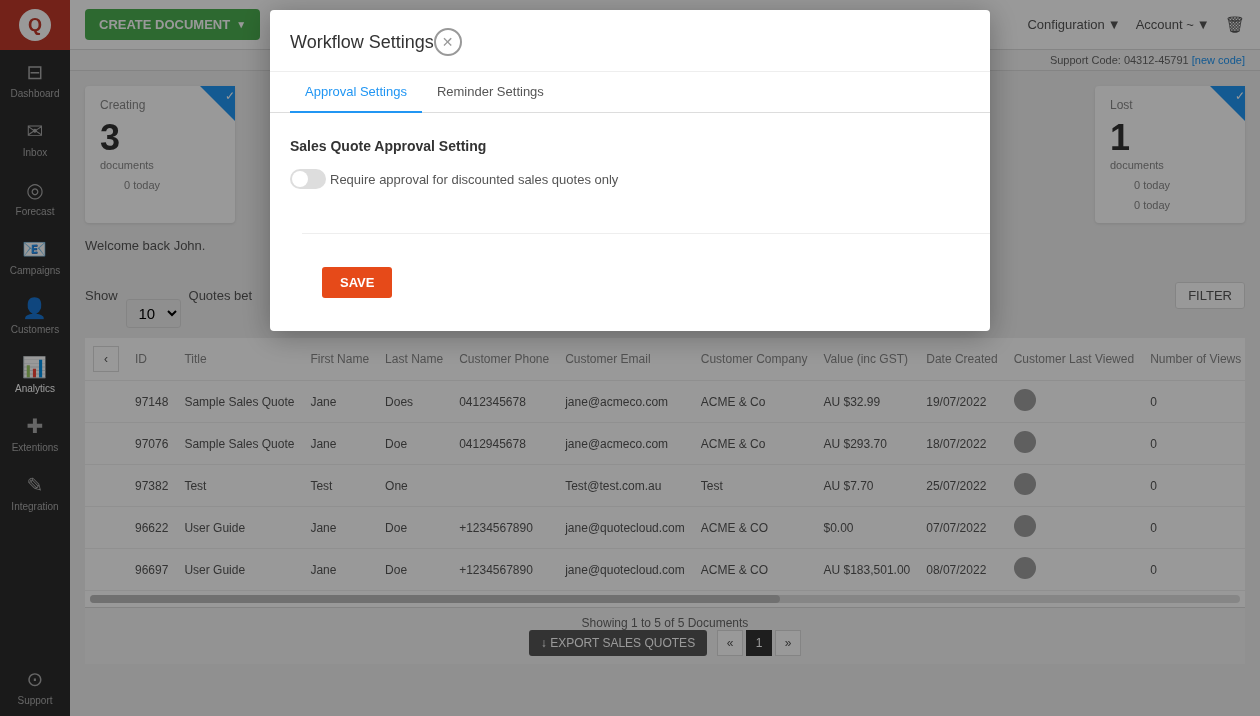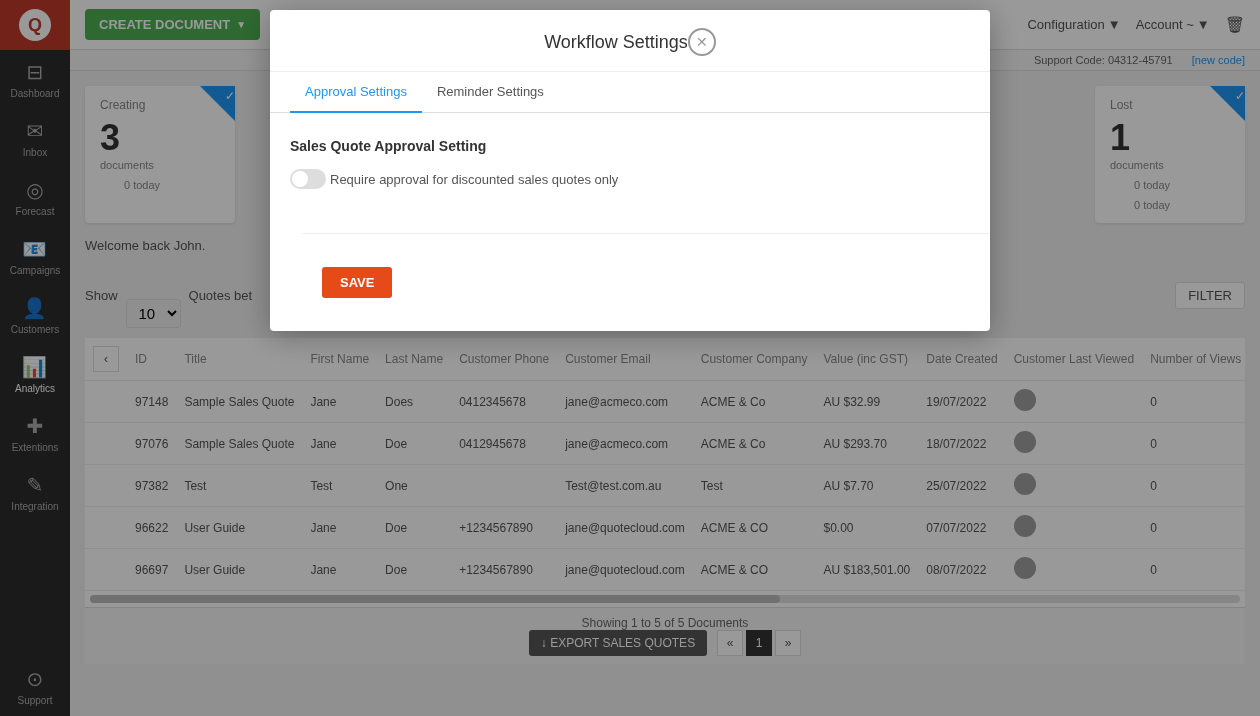--- a/index.html
+++ b/index.html
@@ -109,21 +109,21 @@
 
     
     .support-bar {
       background: #f5f5f5;
       padding: 4px 15px;
       font-size: 11px;
       color: #666;
       text-align: right;
       border-bottom: 1px solid #ddd;
     }
-    .support-bar a { color: #2196f3; text-decoration: none; margin-left: 16px; }
+    .support-bar a { color: #2196f3; text-decoration: none; }
 
     
     .dashboard-area {
       flex: 1;
       overflow: auto;
       padding: 15px;
       position: relative;
     }
 
     
@@ -315,21 +315,21 @@
       border-radius: 4px;
       width: 720px;
       box-shadow: 0 5px 30px rgba(0,0,0,0.3);
       position: relative;
     }
     .modal-header {
       padding: 18px 20px 15px;
       border-bottom: 1px solid #eee;
       display: flex;
       align-items: center;
-      justify-content: center;
+      justify-content: flex-start;
     }
     .modal-title {
       font-size: 18px;
       color: #333;
       font-weight: normal;
     }
     .modal-close {
       width: 28px;
       height: 28px;
       border: 2px solid #999;

